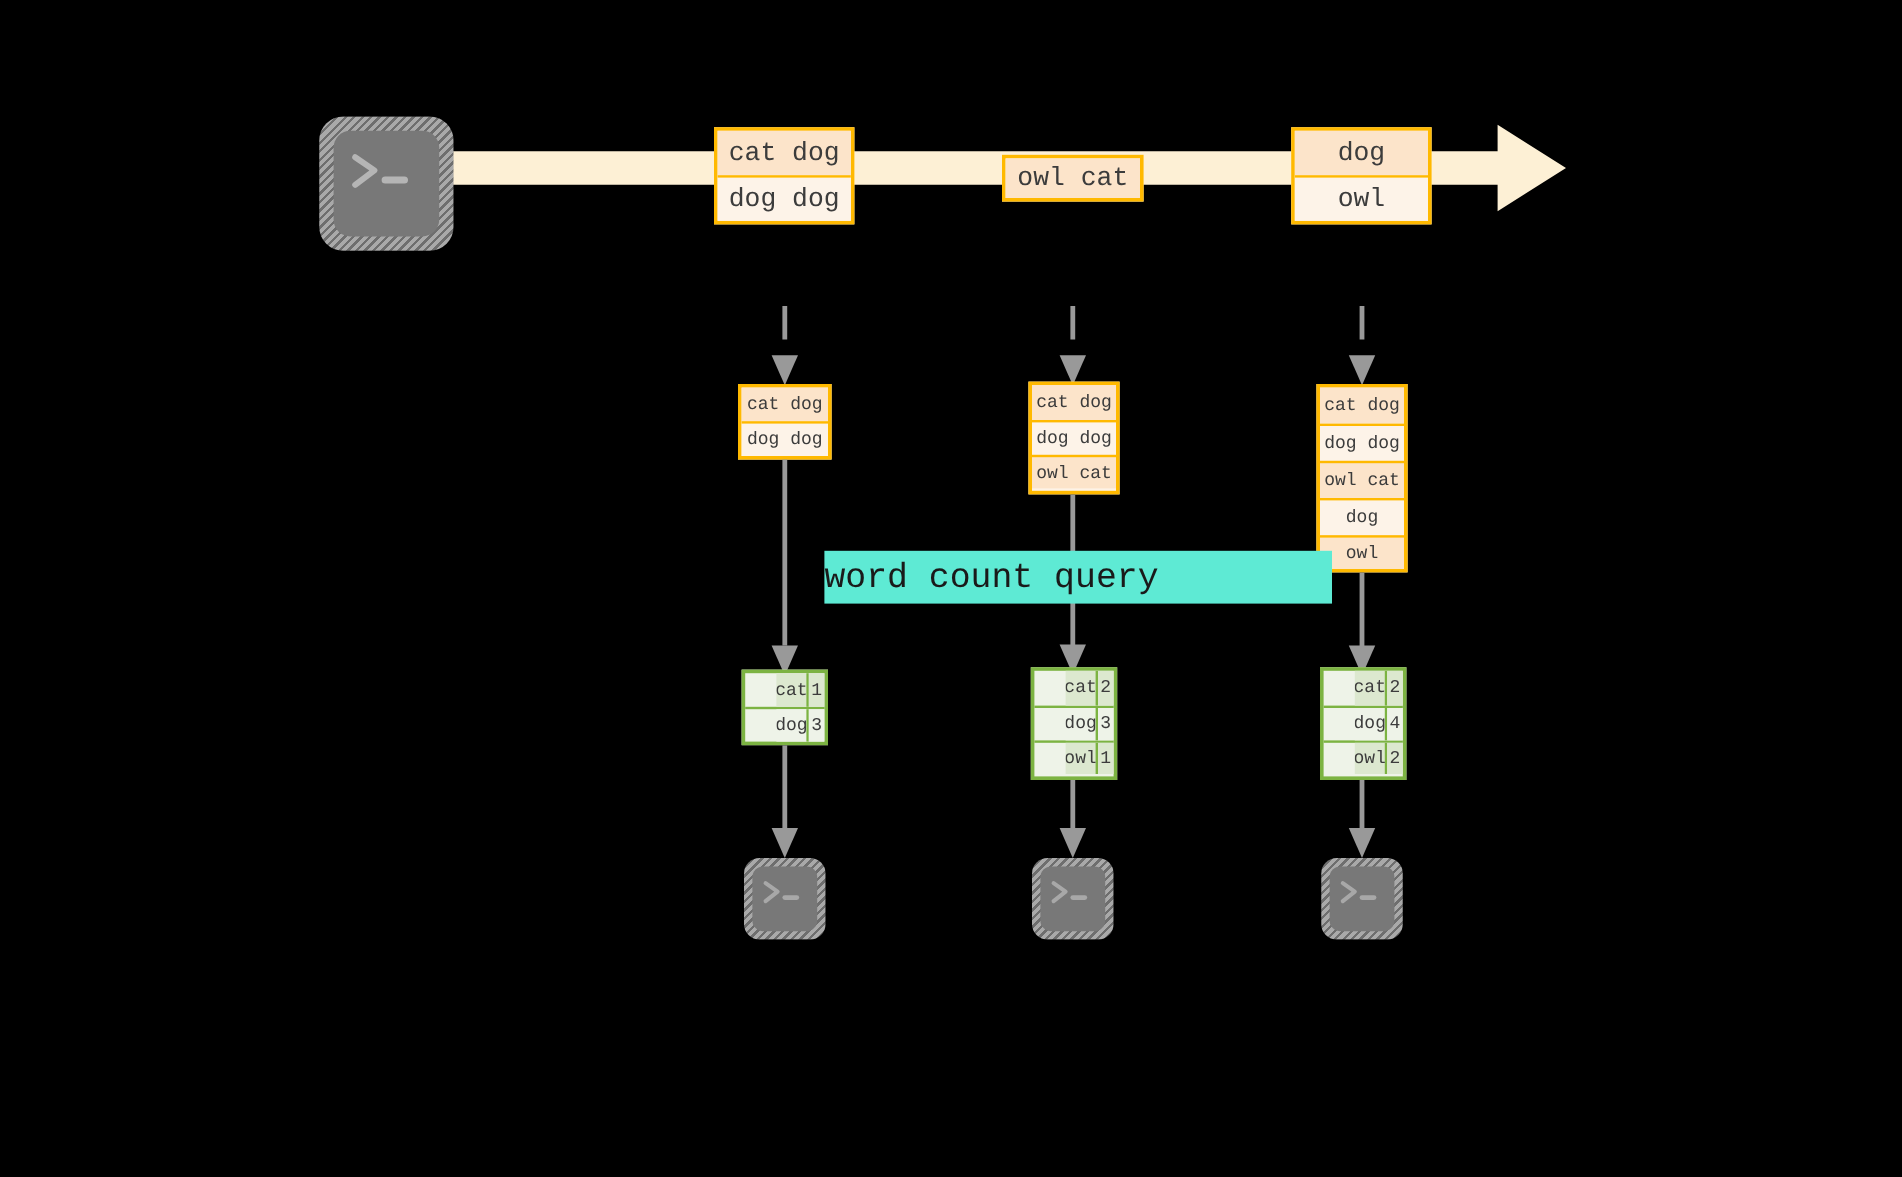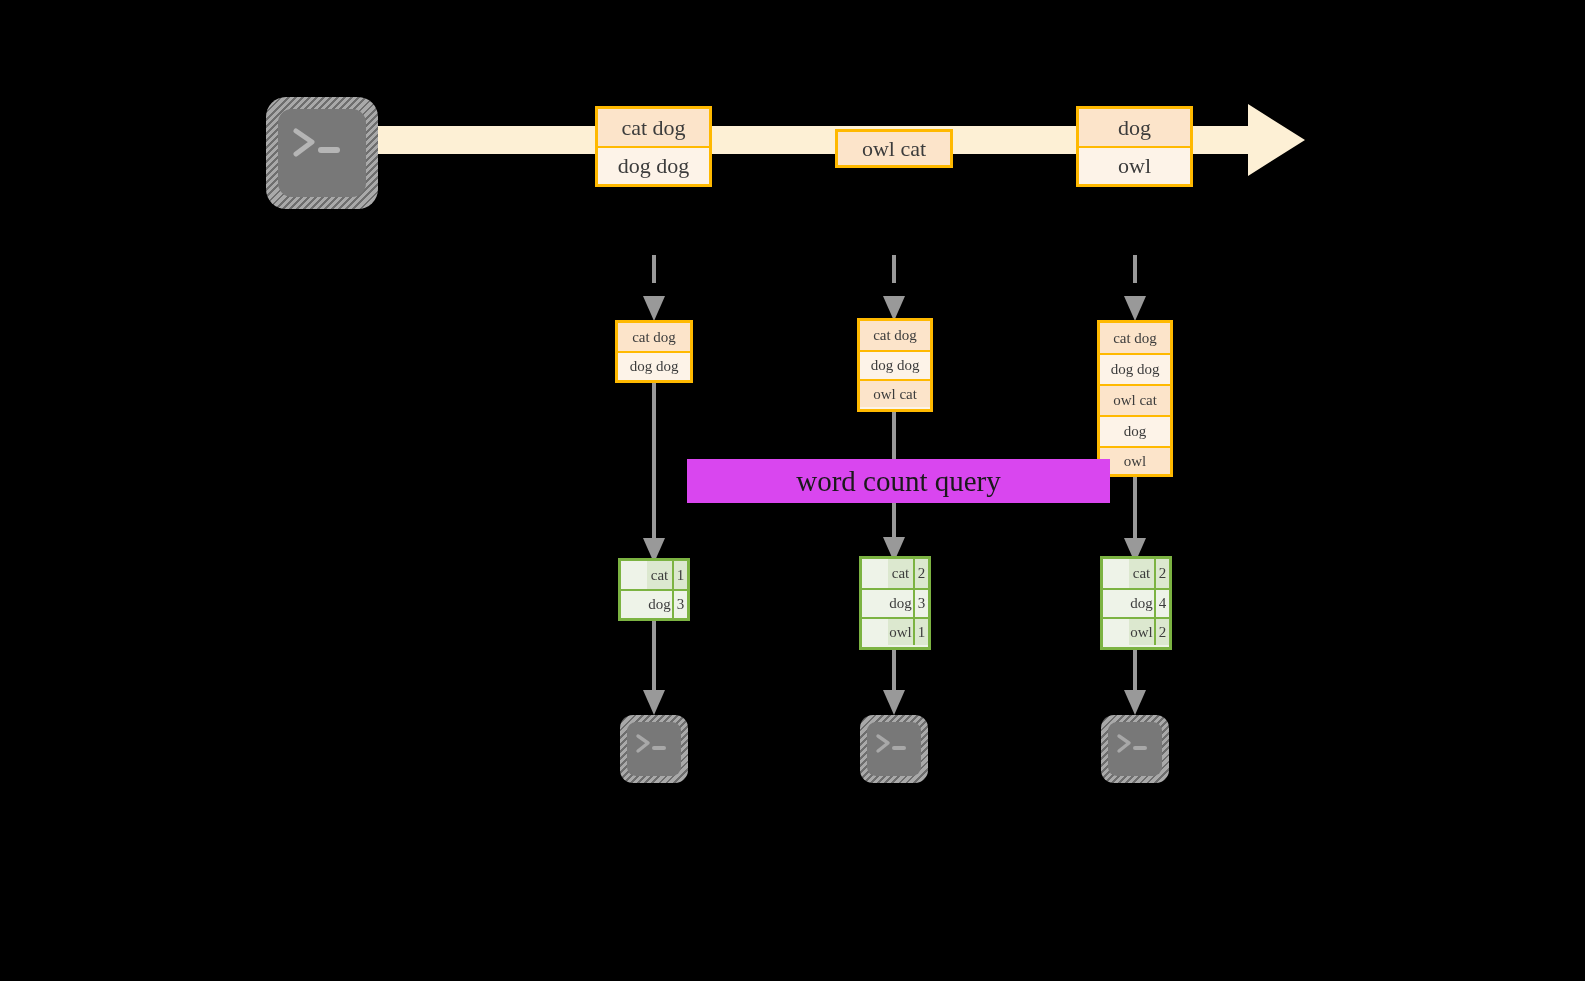--- a/index.html
+++ b/index.html
@@ -7,21 +7,21 @@
     margin: 0;
     padding: 0;
     background: #000000;
   }
   #stage {
     position: relative;
     width: 1585px;
     height: 981px;
     background: #000000;
     overflow: hidden;
-    font-family: Liberation Serif, serif;
+    font-family: Liberation Mono, monospace;
   }
 
   
   .terminal {
     position: absolute;
     box-sizing: border-box;
     background-color: #7f7f7f;
     background-image:
       repeating-linear-gradient(135deg,
         #6e6e6e 0px, #6e6e6e 2px,
@@ -84,24 +84,24 @@
   .res-cell.word { border-right: 2px solid #7cb342; }
   .res-row.dark .res-cell { background: #dce8cf; }
   .res-row.light .res-cell { background: #eef3e8; }
 
   
   .conn { position: absolute; }
 
   
   .query-band {
     position: absolute;
-    background: #d946ef;
+    background: #5eead4;
     display: flex;
     align-items: center;
-    justify-content: center;
+    justify-content: flex-start;
   }
   .query-band .label {
     color: #1a1a1a;
     white-space: nowrap;
     font-weight: 400;
   }
 </style>
 </head>
 <body>
 

